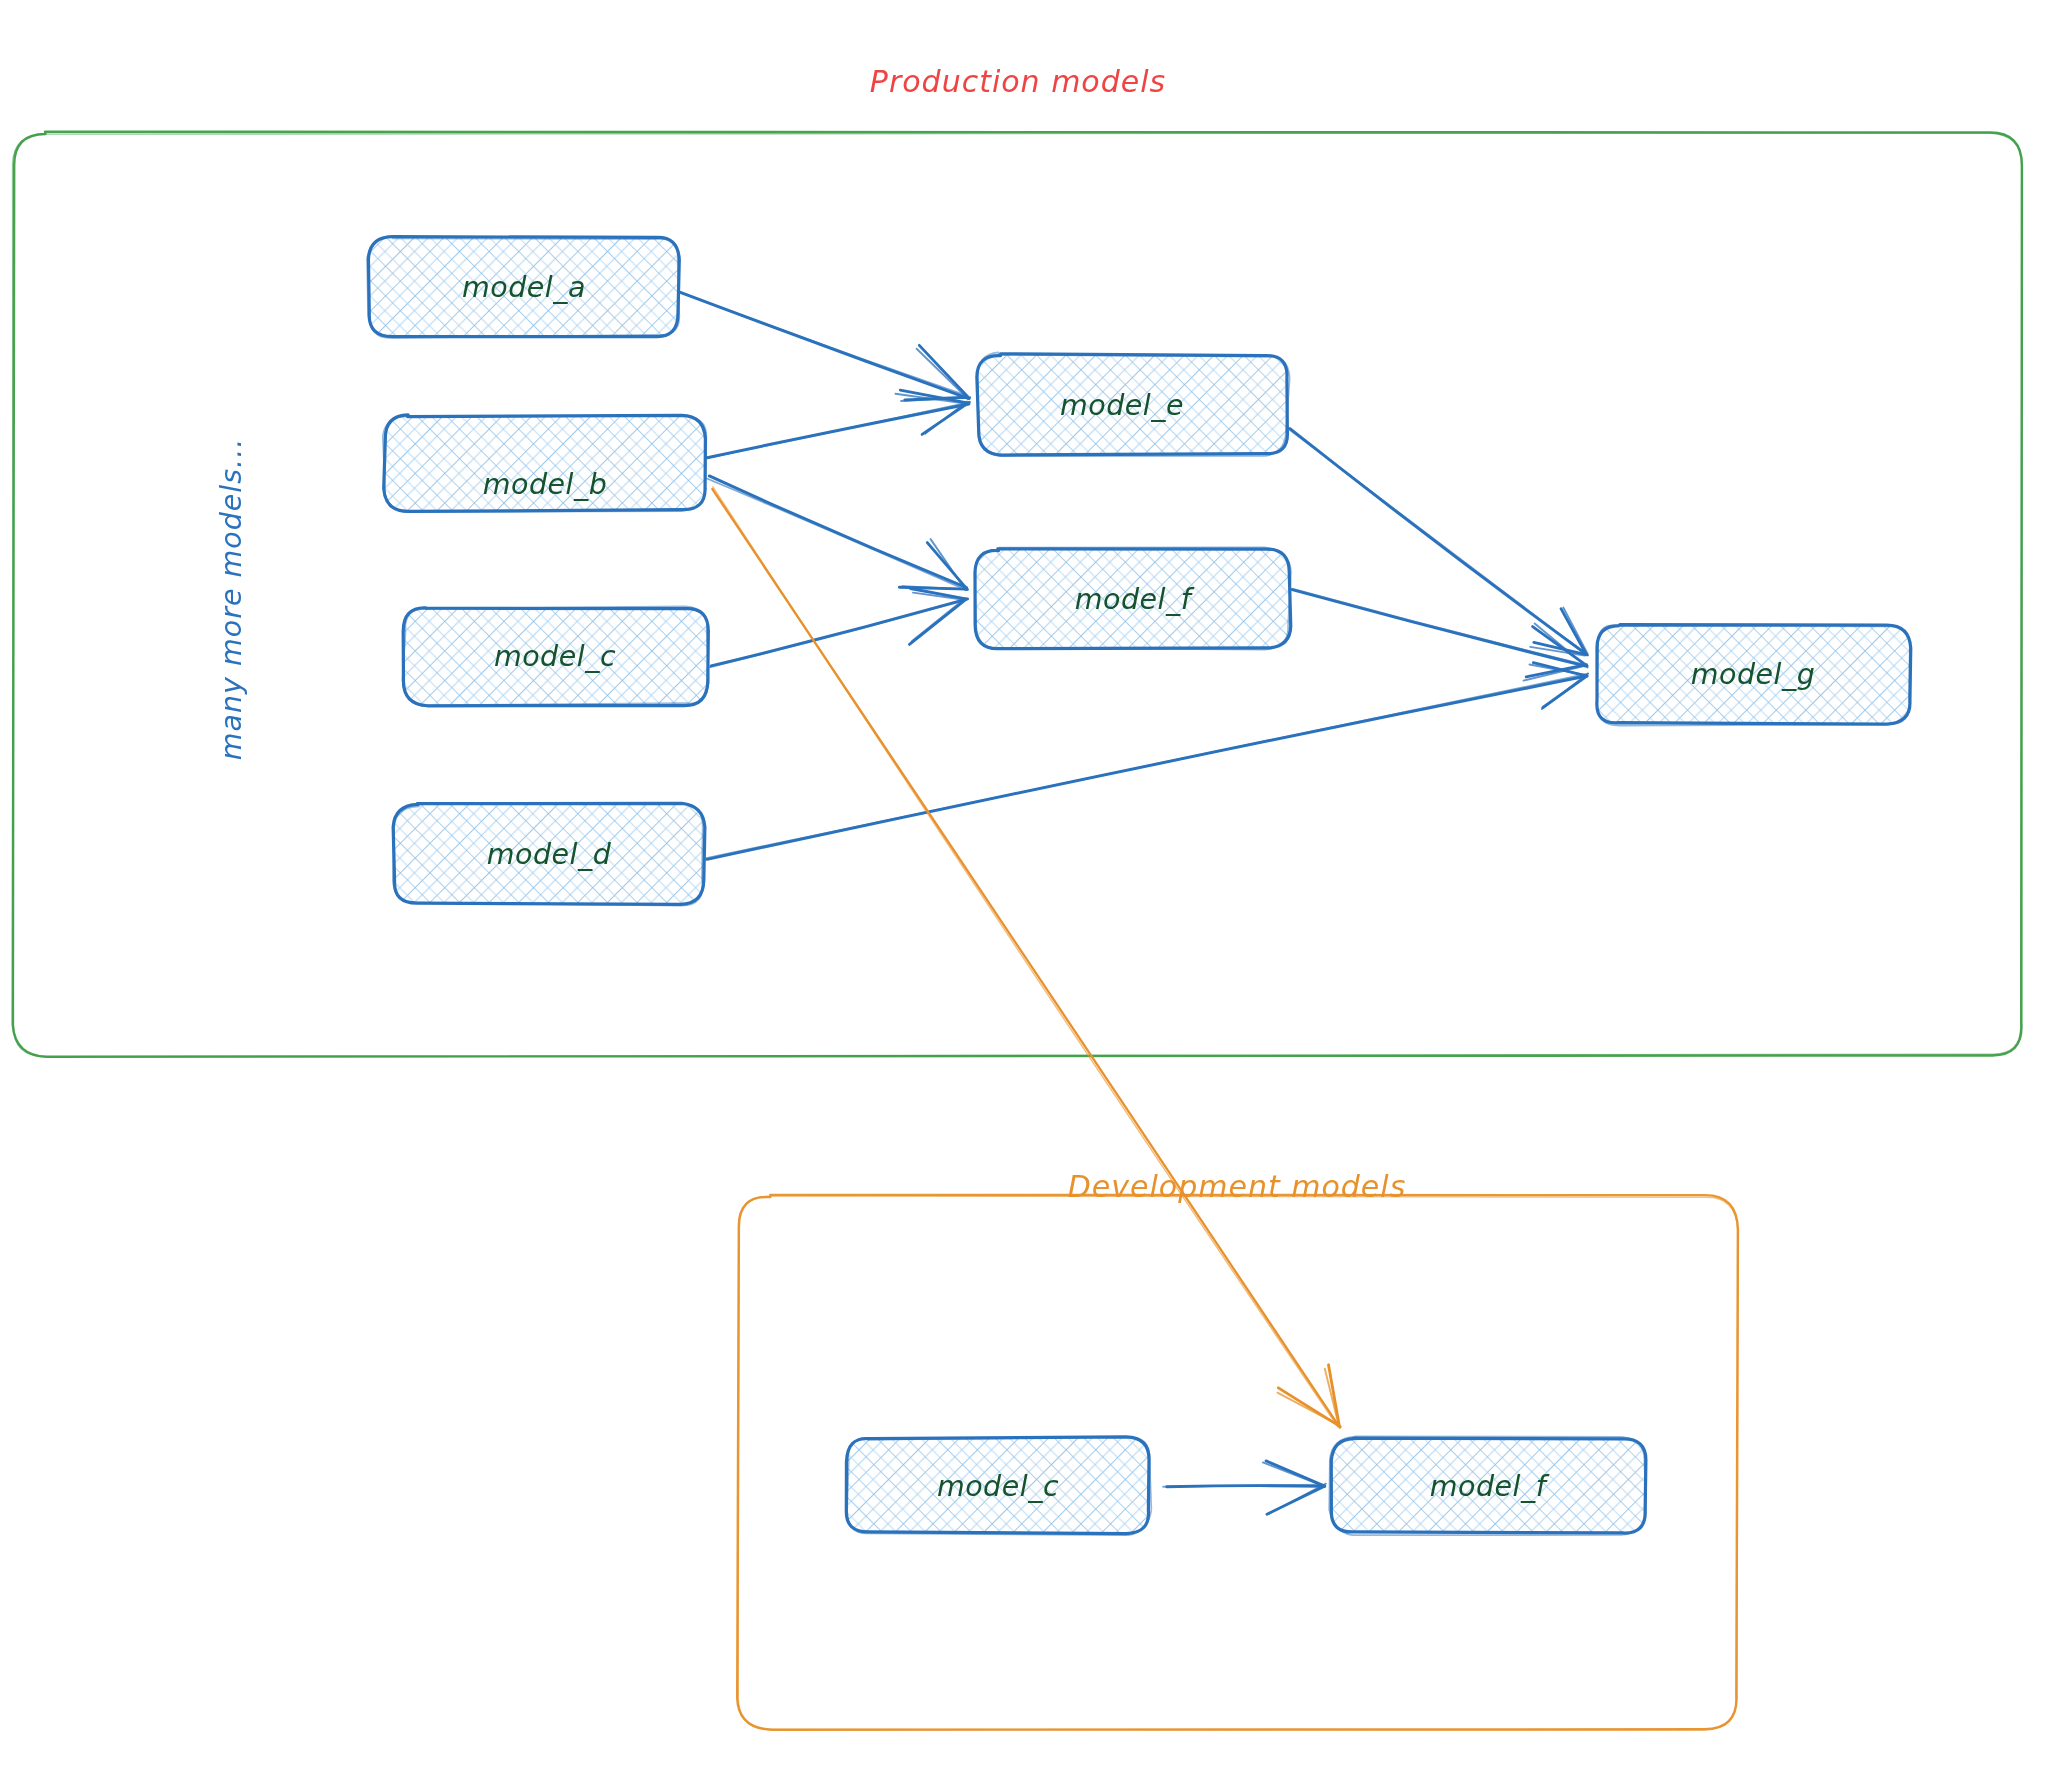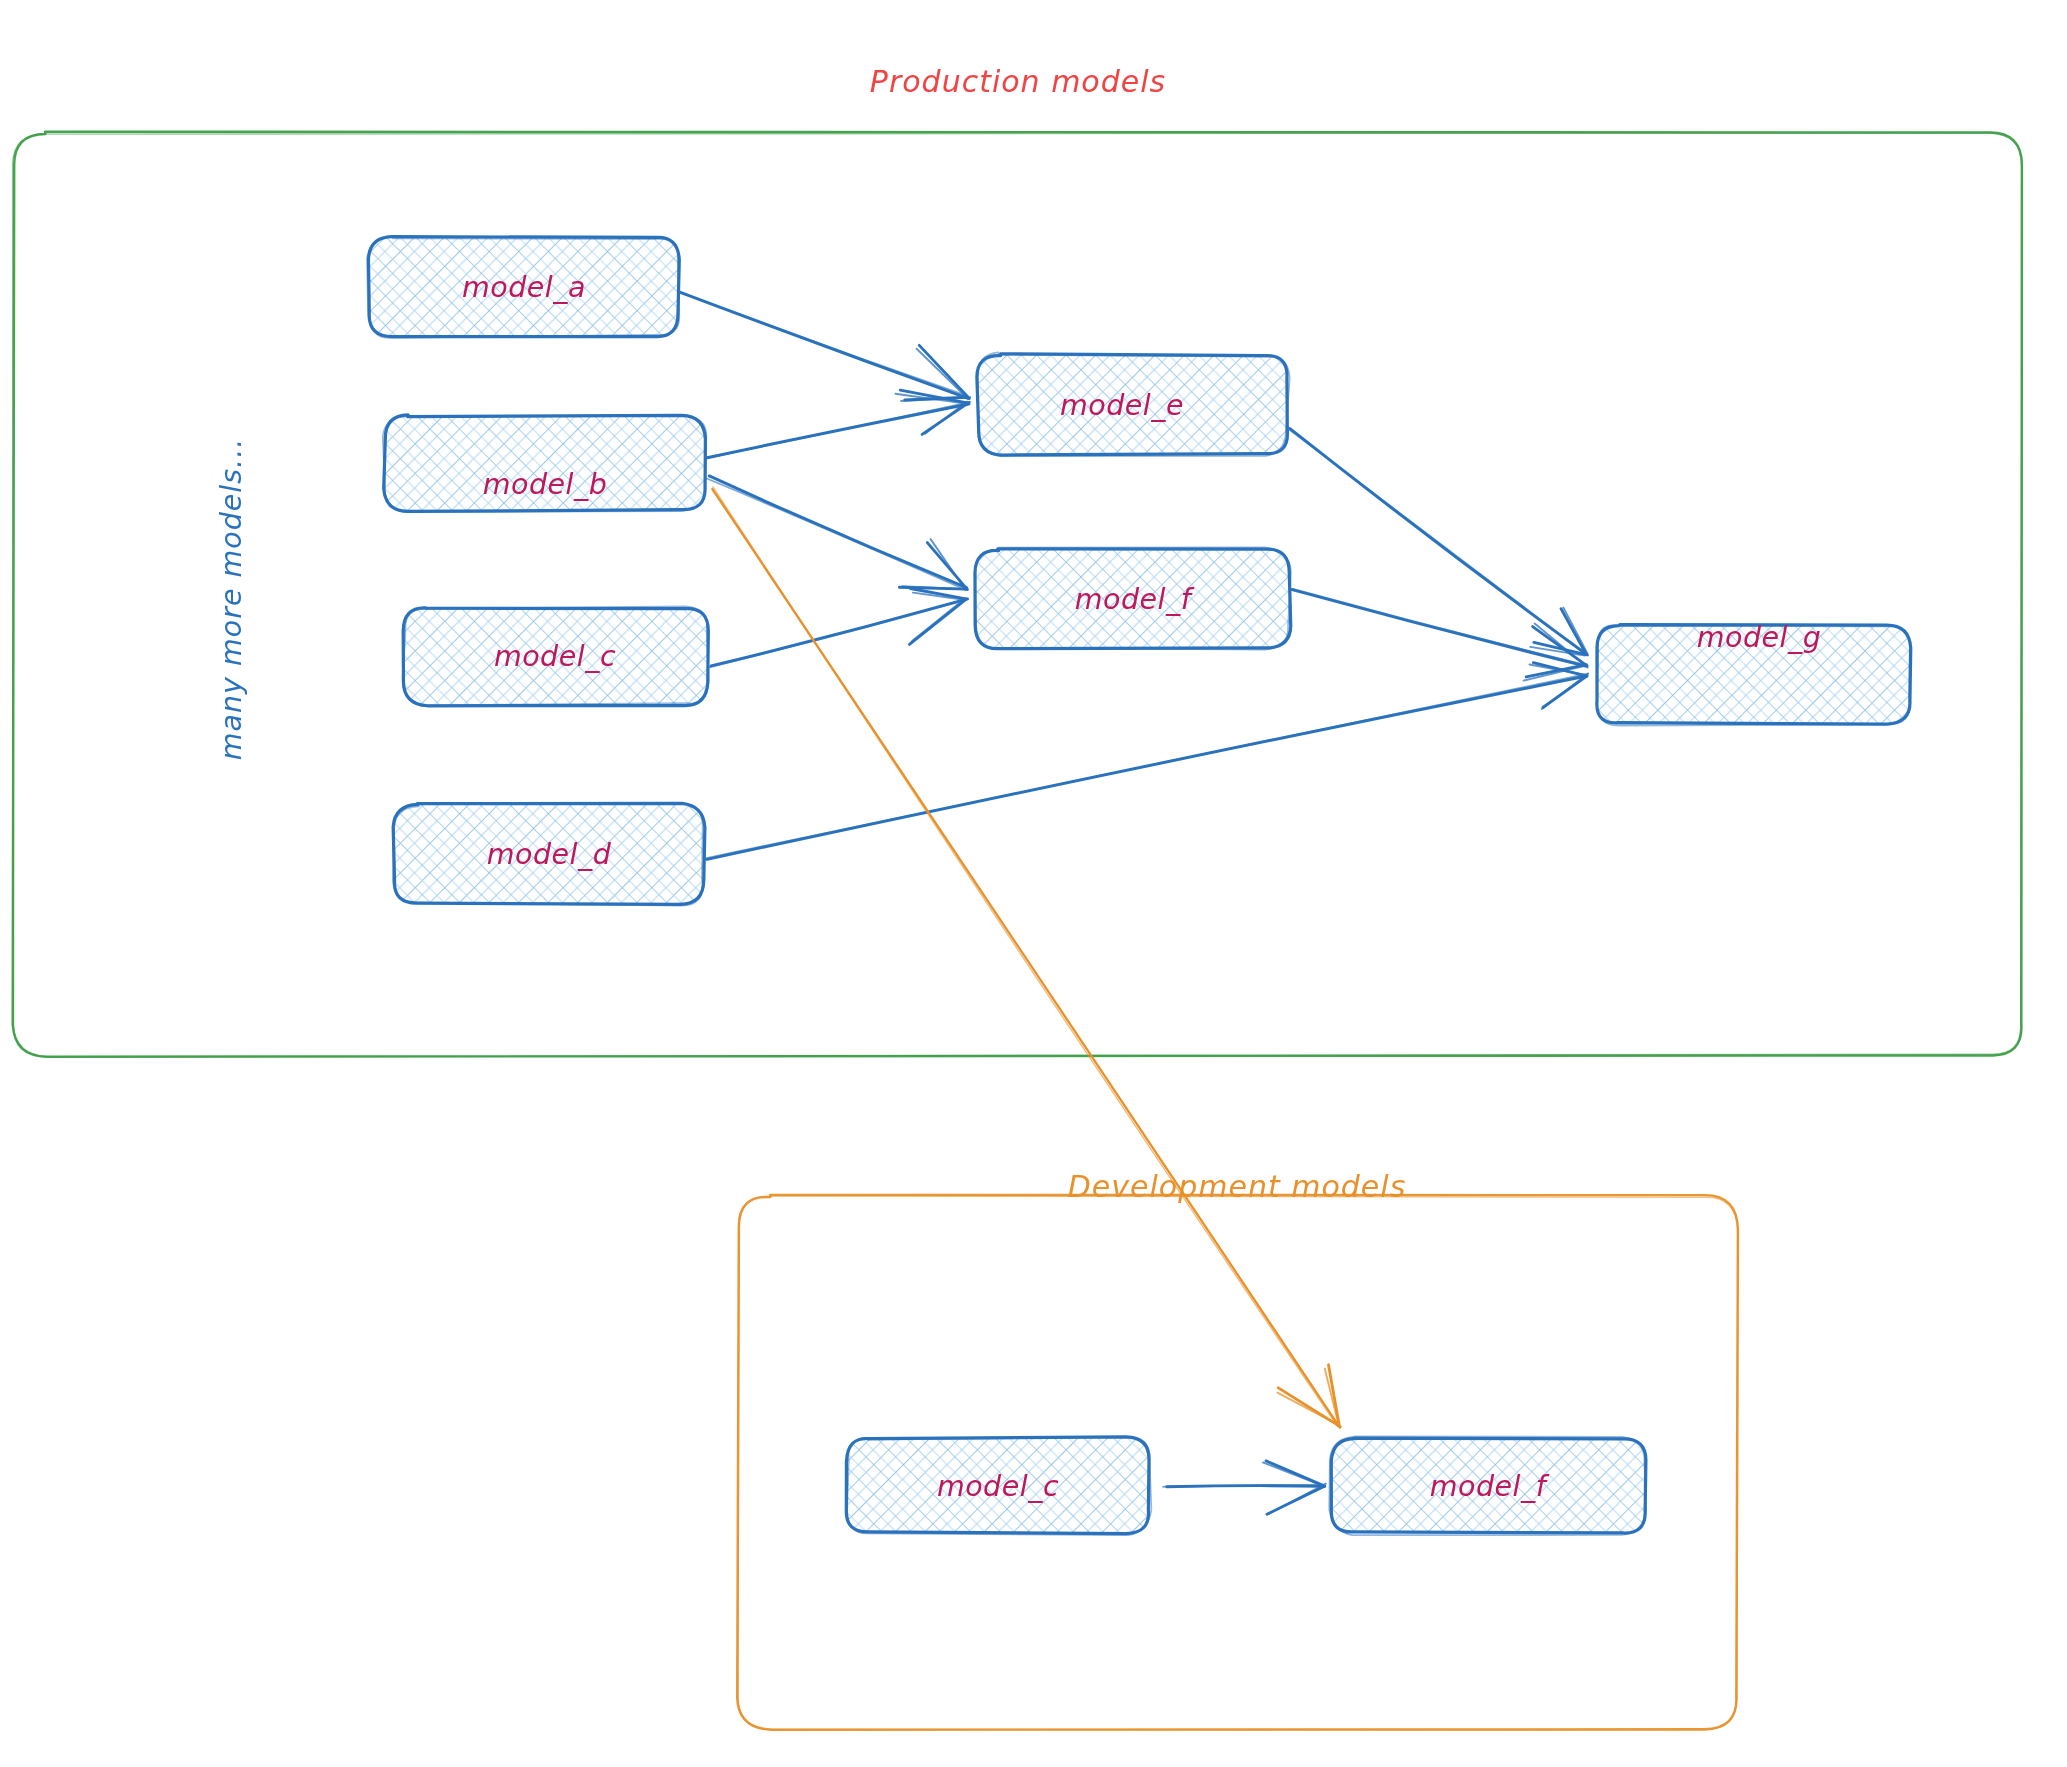--- a/index.html
+++ b/index.html
@@ -6,21 +6,21 @@
   body{
     font-family:"DejaVu Sans", sans-serif;
     width:2068px;height:1767px;overflow:hidden;position:relative;
   }
   #stage{position:relative;width:2068px;height:1767px;}
   #canvas{position:absolute;left:0;top:0;width:2068px;height:1767px;}
 
   
   .node-label{
     position:absolute;
-    color:#be185d;
+    color:#14532d;
     font-family:"DejaVu Sans", sans-serif;
     font-size:28.5px;
     font-style:italic;
     letter-spacing:0.5px;
     white-space:nowrap;
     transform:translate(-50%,-50%);
     pointer-events:none;
   }
   .group-title{
     position:absolute;
@@ -221,21 +221,21 @@
       </g>
   </svg>
 
   <div id="labels-layer">
       <div class="node-label" style="left: 524px; top: 287px;">model_a</div>
       <div class="node-label" style="left: 545px; top: 484px;">model_b</div>
       <div class="node-label" style="left: 555px; top: 656px;">model_c</div>
       <div class="node-label" style="left: 549px; top: 854px;">model_d</div>
       <div class="node-label" style="left: 1122px; top: 405px;">model_e</div>
       <div class="node-label" style="left: 1133px; top: 599px;">model_f</div>
-      <div class="node-label" style="left: 1753px; top: 637px; margin-left: 6px;">model_g</div>
+      <div class="node-label" style="left: 1753px; top: 674px;">model_g</div>
       <div class="node-label" style="left: 998px; top: 1486px;">model_c</div>
       <div class="node-label" style="left: 1488px; top: 1486px;">model_f</div>
       <div class="group-title production" style="left: 1018px; top: 81px;">Production models</div>
       <div class="group-title development" style="left: 1237px; top: 1144px; margin-top: 42px;">Development models</div>
       <div class="side-note" style="left: 231px; top: 599px; color: rgb(43, 114, 189); transform: translate(-50%, -50%) rotate(-90deg);">many more models...</div>
     </div>
 </div>
 
 
 </body></html>

